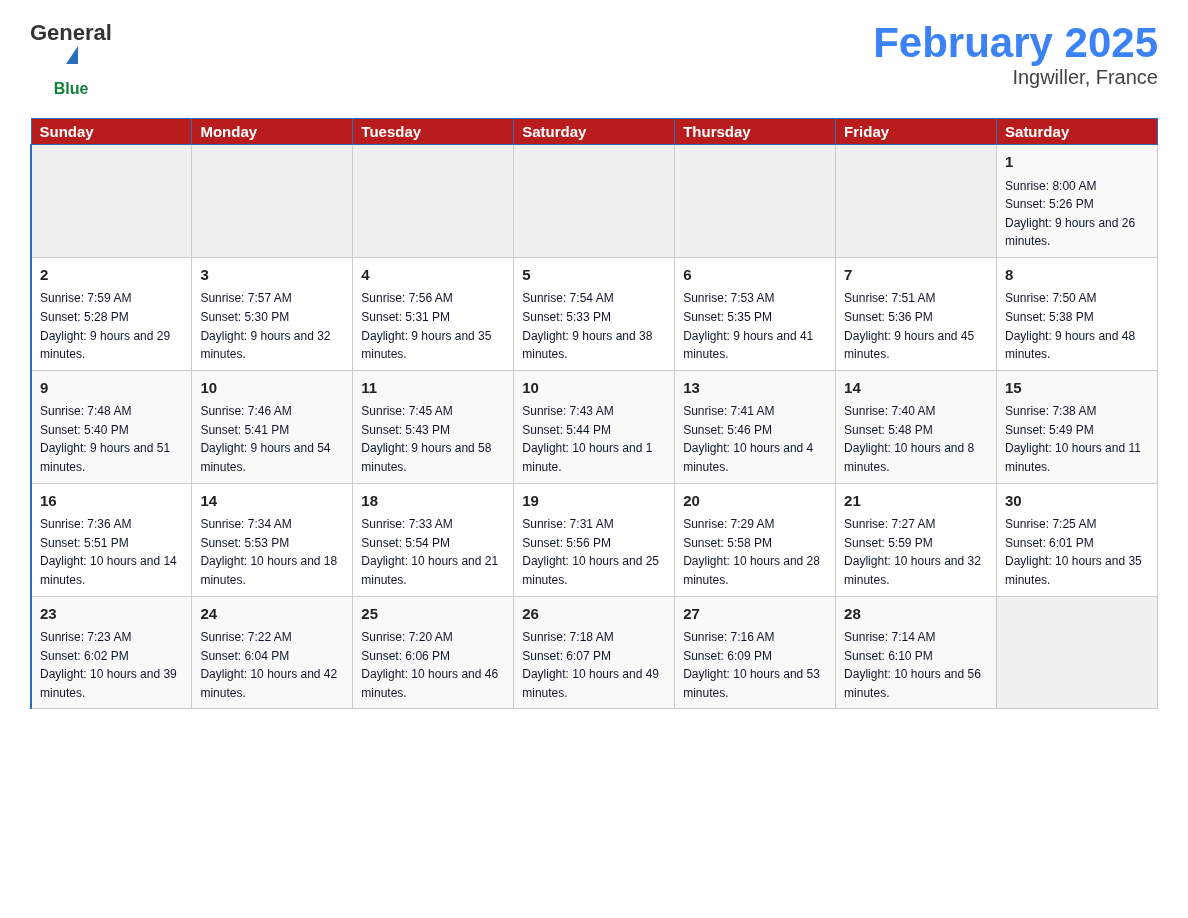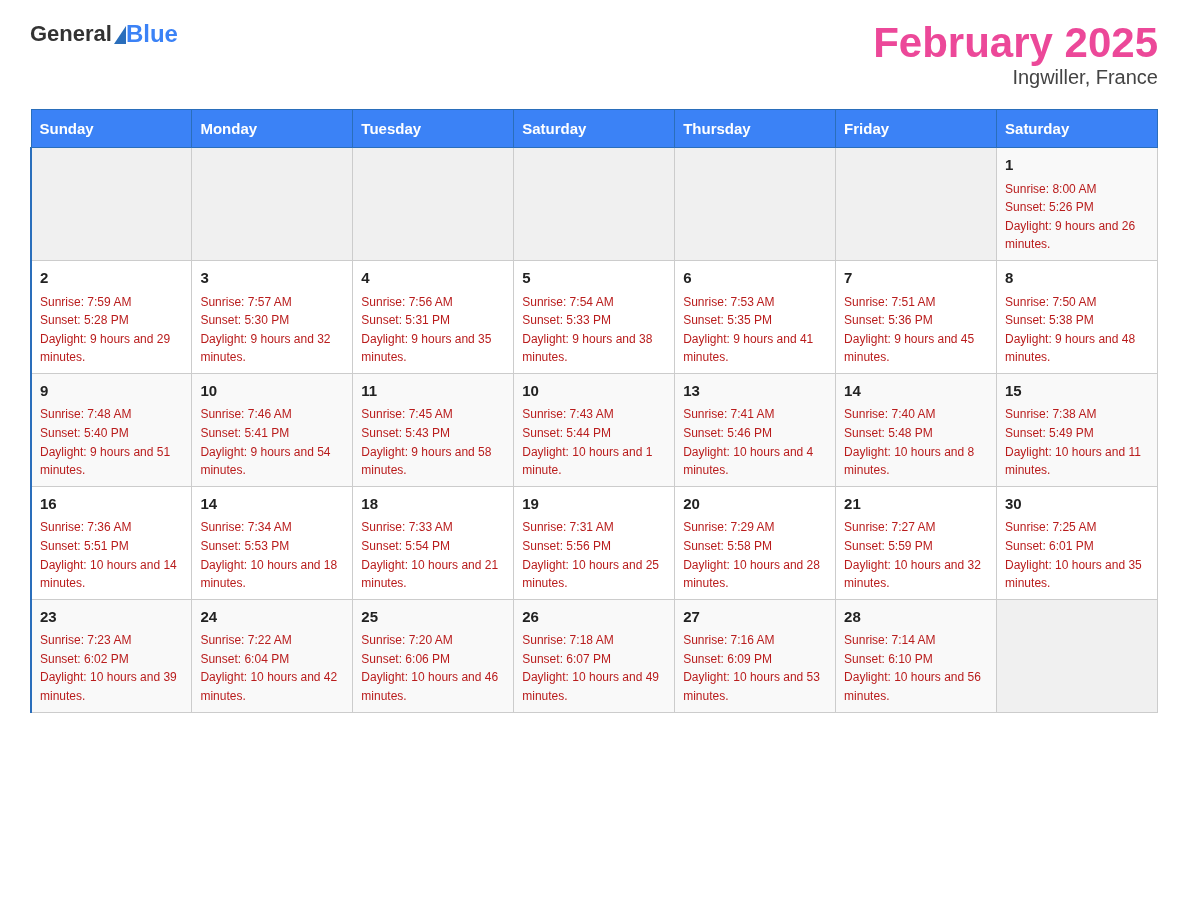--- a/index.html
+++ b/index.html
@@ -11,86 +11,87 @@
     }
     .header {
       display: flex;
       justify-content: space-between;
       align-items: flex-start;
       margin-bottom: 20px;
     }
     .logo {
       display: flex;
       align-items: center;
+      flex-direction: column;
     }
     .logo-text-general {
       font-size: 22px;
       font-weight: bold;
       color: #333;
     }
     .logo-text-blue {
-      font-size: 24px;
-      font-weight: bold;
-      color: #3b82f6;
+      font-size: 16px;
+      font-weight: bold;
+      color: #15803d;
     }
     .logo-icon {
       width: 0;
       height: 0;
       border-left: 12px solid transparent;
       border-bottom: 18px solid #2a6ebb;
       display: inline-block;
       margin-left: 2px;
       margin-bottom: -2px;
     }
     .title-block {
       text-align: right;
     }
     .month-title {
       font-size: 42px;
       font-weight: bold;
-      color: #ec4899;
+      color: #3b82f6;
       line-height: 1.1;
     }
     .location-title {
       font-size: 20px;
       color: #444;
       margin-top: 0;
     }
     table {
       width: 100%;
       border-collapse: collapse;
       table-layout: fixed;
     }
     thead th {
-      background-color: #3b82f6;
+      background-color: #b91c1c;
       color: #fff;
       font-size: 15px;
       font-weight: bold;
-      padding: 10px 8px;
+      padding: 4px 8px;
       text-align: left;
       border: 1px solid #2a6ebb;
     }
     tbody td {
       border: 1px solid #ccc;
       vertical-align: top;
       padding: 6px 8px;
       height: 110px;
       font-size: 12px;
       color: #333;
       line-height: 1.5;
     }
     .day-number {
       font-size: 15px;
       font-weight: bold;
       display: block;
       margin-bottom: 3px;
       color: #222;
     }
     .sun-info {
-      color: #b91c1c;
+      color: #0f172a;
       font-size: 12px;
       line-height: 1.55;
     }
     tbody tr:nth-child(odd) td {
       background-color: #f9f9f9;
     }
     tbody tr:nth-child(even) td {
       background-color: #fff;
     }
     tbody tr td:first-child {

